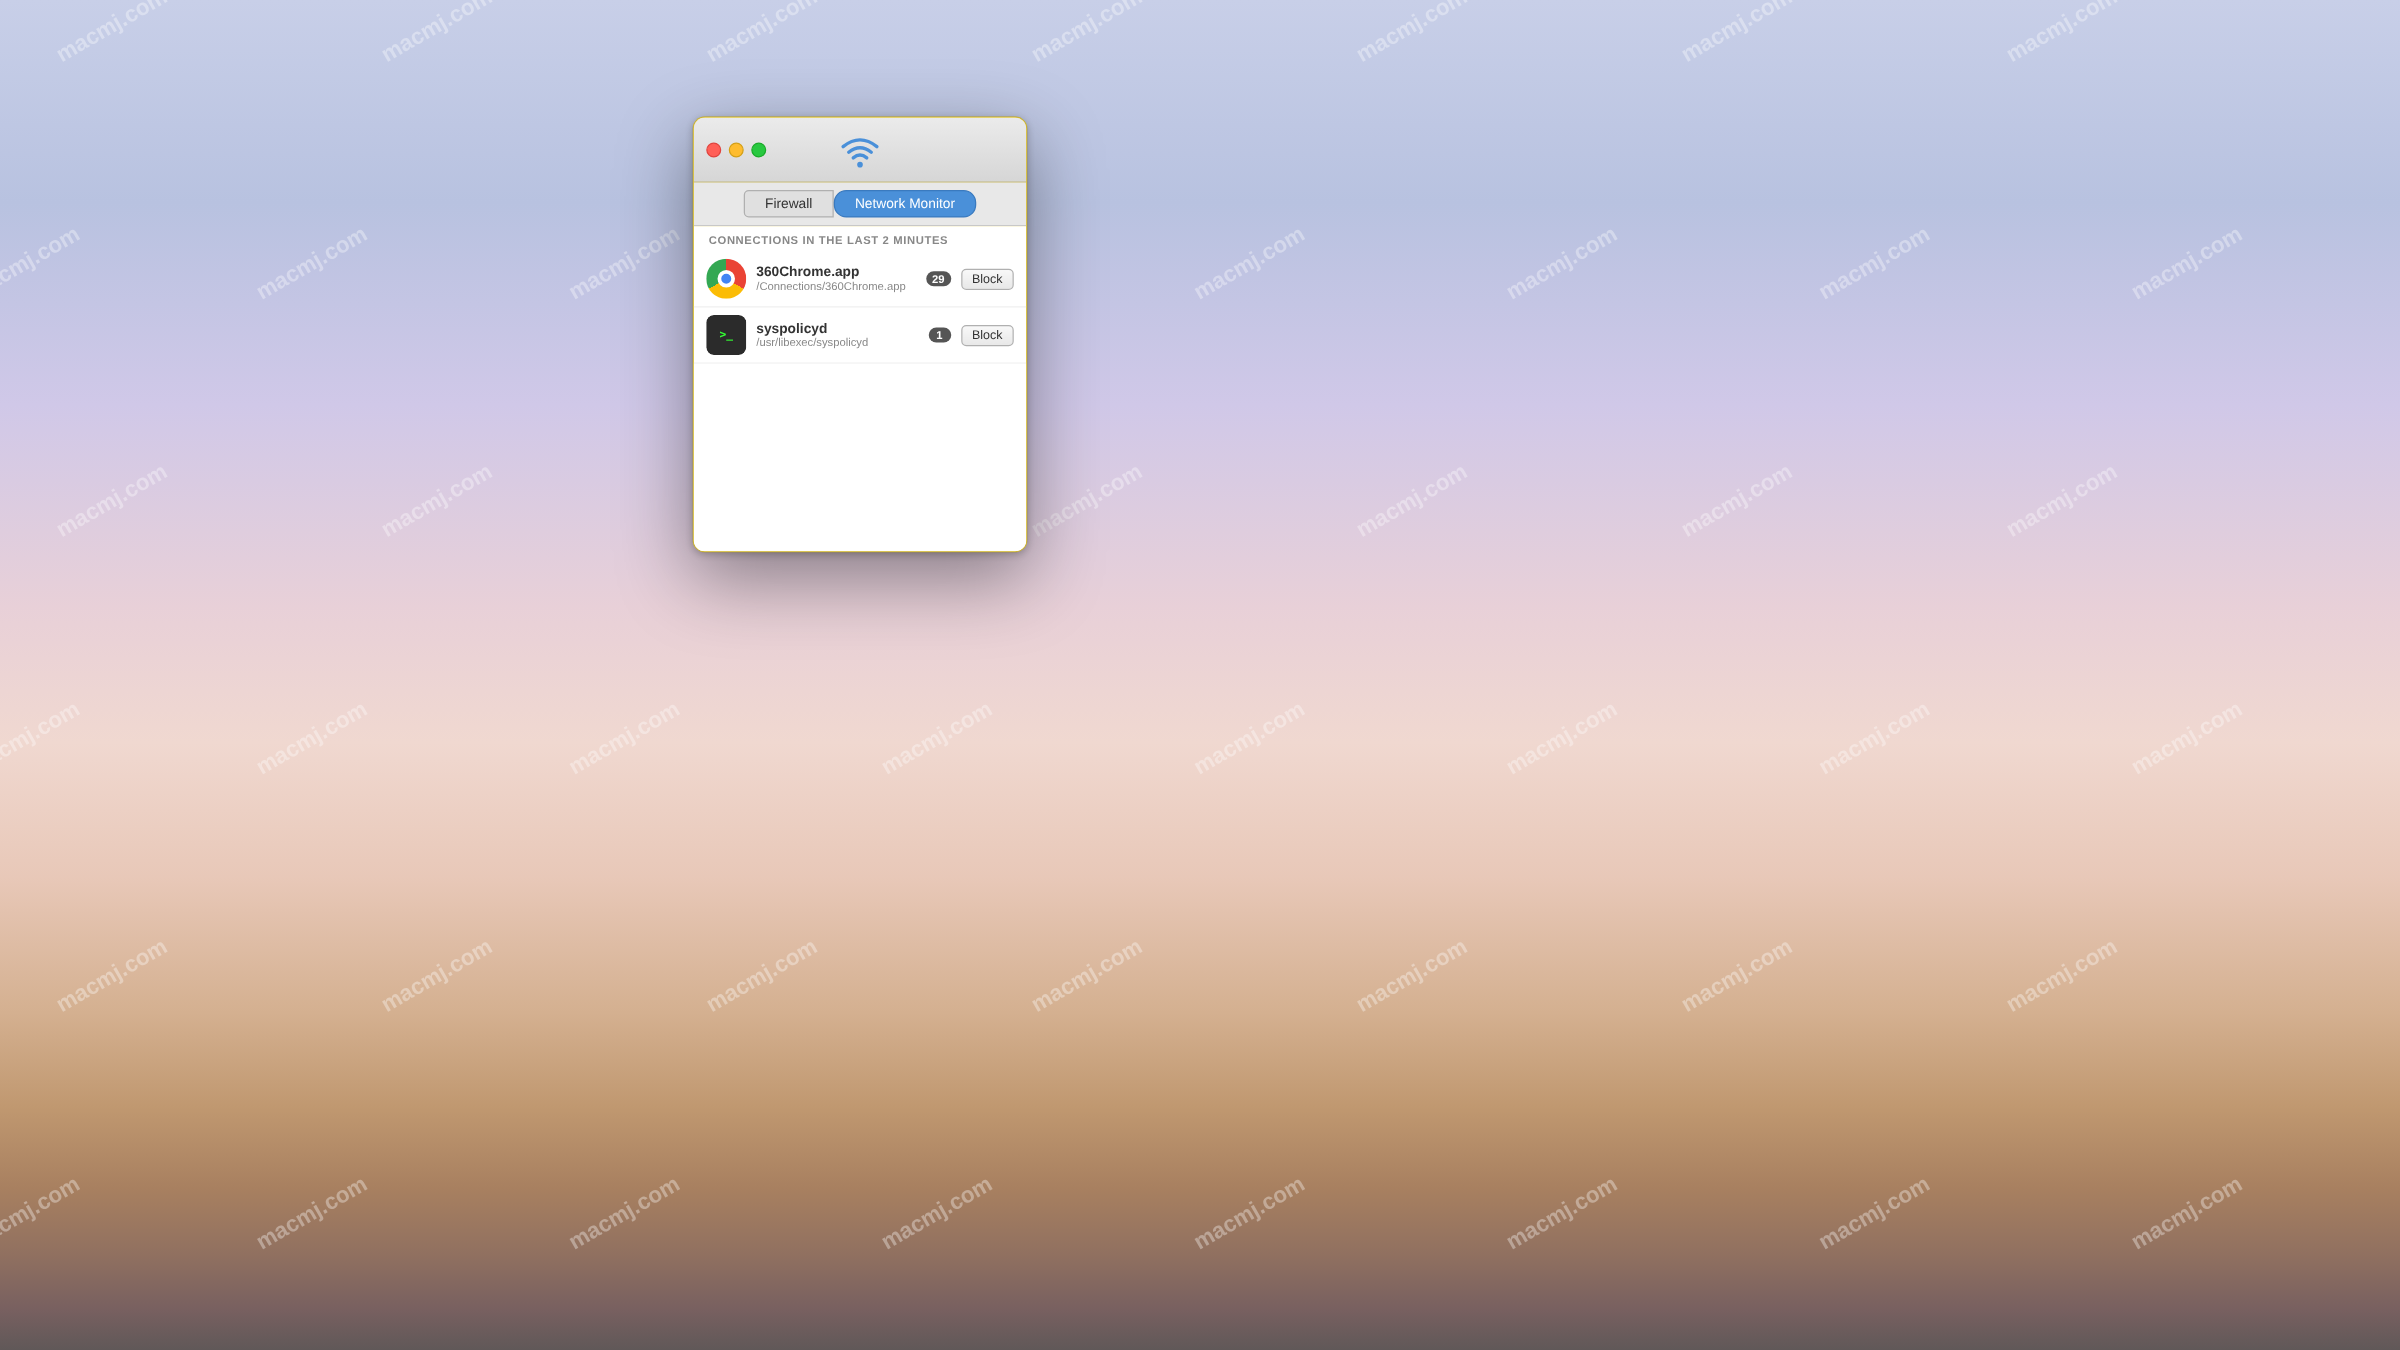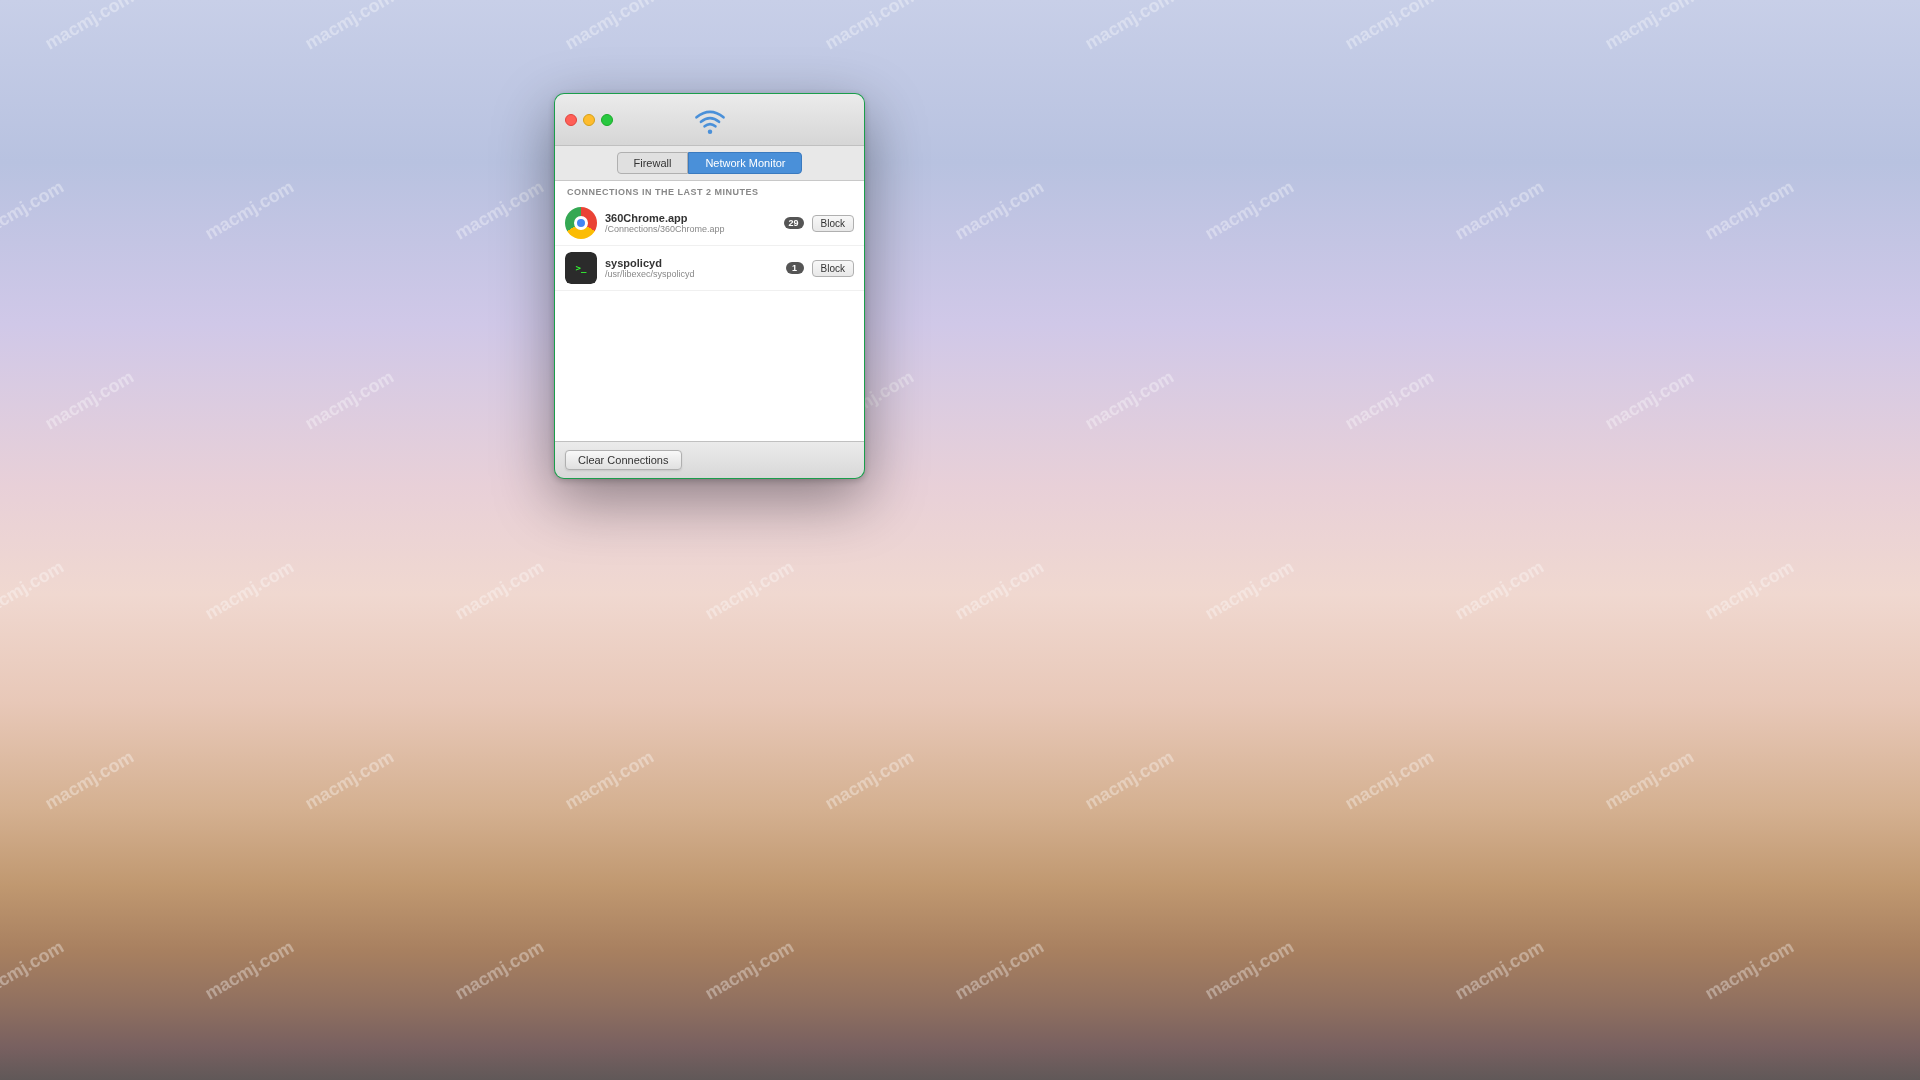--- a/index.html
+++ b/index.html
@@ -48,22 +48,22 @@
       transform: rotate(-30deg);
       white-space: nowrap;
       user-select: none;
     }
 
     
     .window {
       position: absolute;
       top: 93px;
       left: 554px;
-      width: 311px;
-      background: #22c55e;
+      width: 268px;
+      background: #fde047;
       border-radius: 10px;
       box-shadow: 0 20px 60px rgba(0,0,0,0.4), 0 2px 6px rgba(0,0,0,0.2);
       overflow: hidden;
       border: 1px solid rgba(0,0,0,0.2);
     }
 
     
     .title-bar {
       background: linear-gradient(to bottom, #ebebeb, #d6d6d6);
       height: 52px;
@@ -130,20 +130,21 @@
     }
 
     .tab:last-child {
       border-radius: 0 4px 4px 0;
     }
 
     .tab.active {
       background: #4a90d9;
       color: white;
       border-color: #3a7abf;
+      border-radius: 10px;
     }
 
     
     .content-area {
       background: white;
       min-height: 220px;
     }
 
     .connections-header {
       padding: 6px 12px 4px;
@@ -399,17 +400,14 @@
         <div class="app-name">syspolicyd</div>
         <div class="app-path">/usr/libexec/syspolicyd</div>
       </div>
       <div class="connection-count">1</div>
       <button class="block-button">Block</button>
     </div>
 
     <div class="content-empty"></div>
   </div>
 
-  <div class="bottom-bar">
-    <button class="clear-connections-button">Clear Connections</button>
-  </div>
 
 </div>
 
 </body></html>

